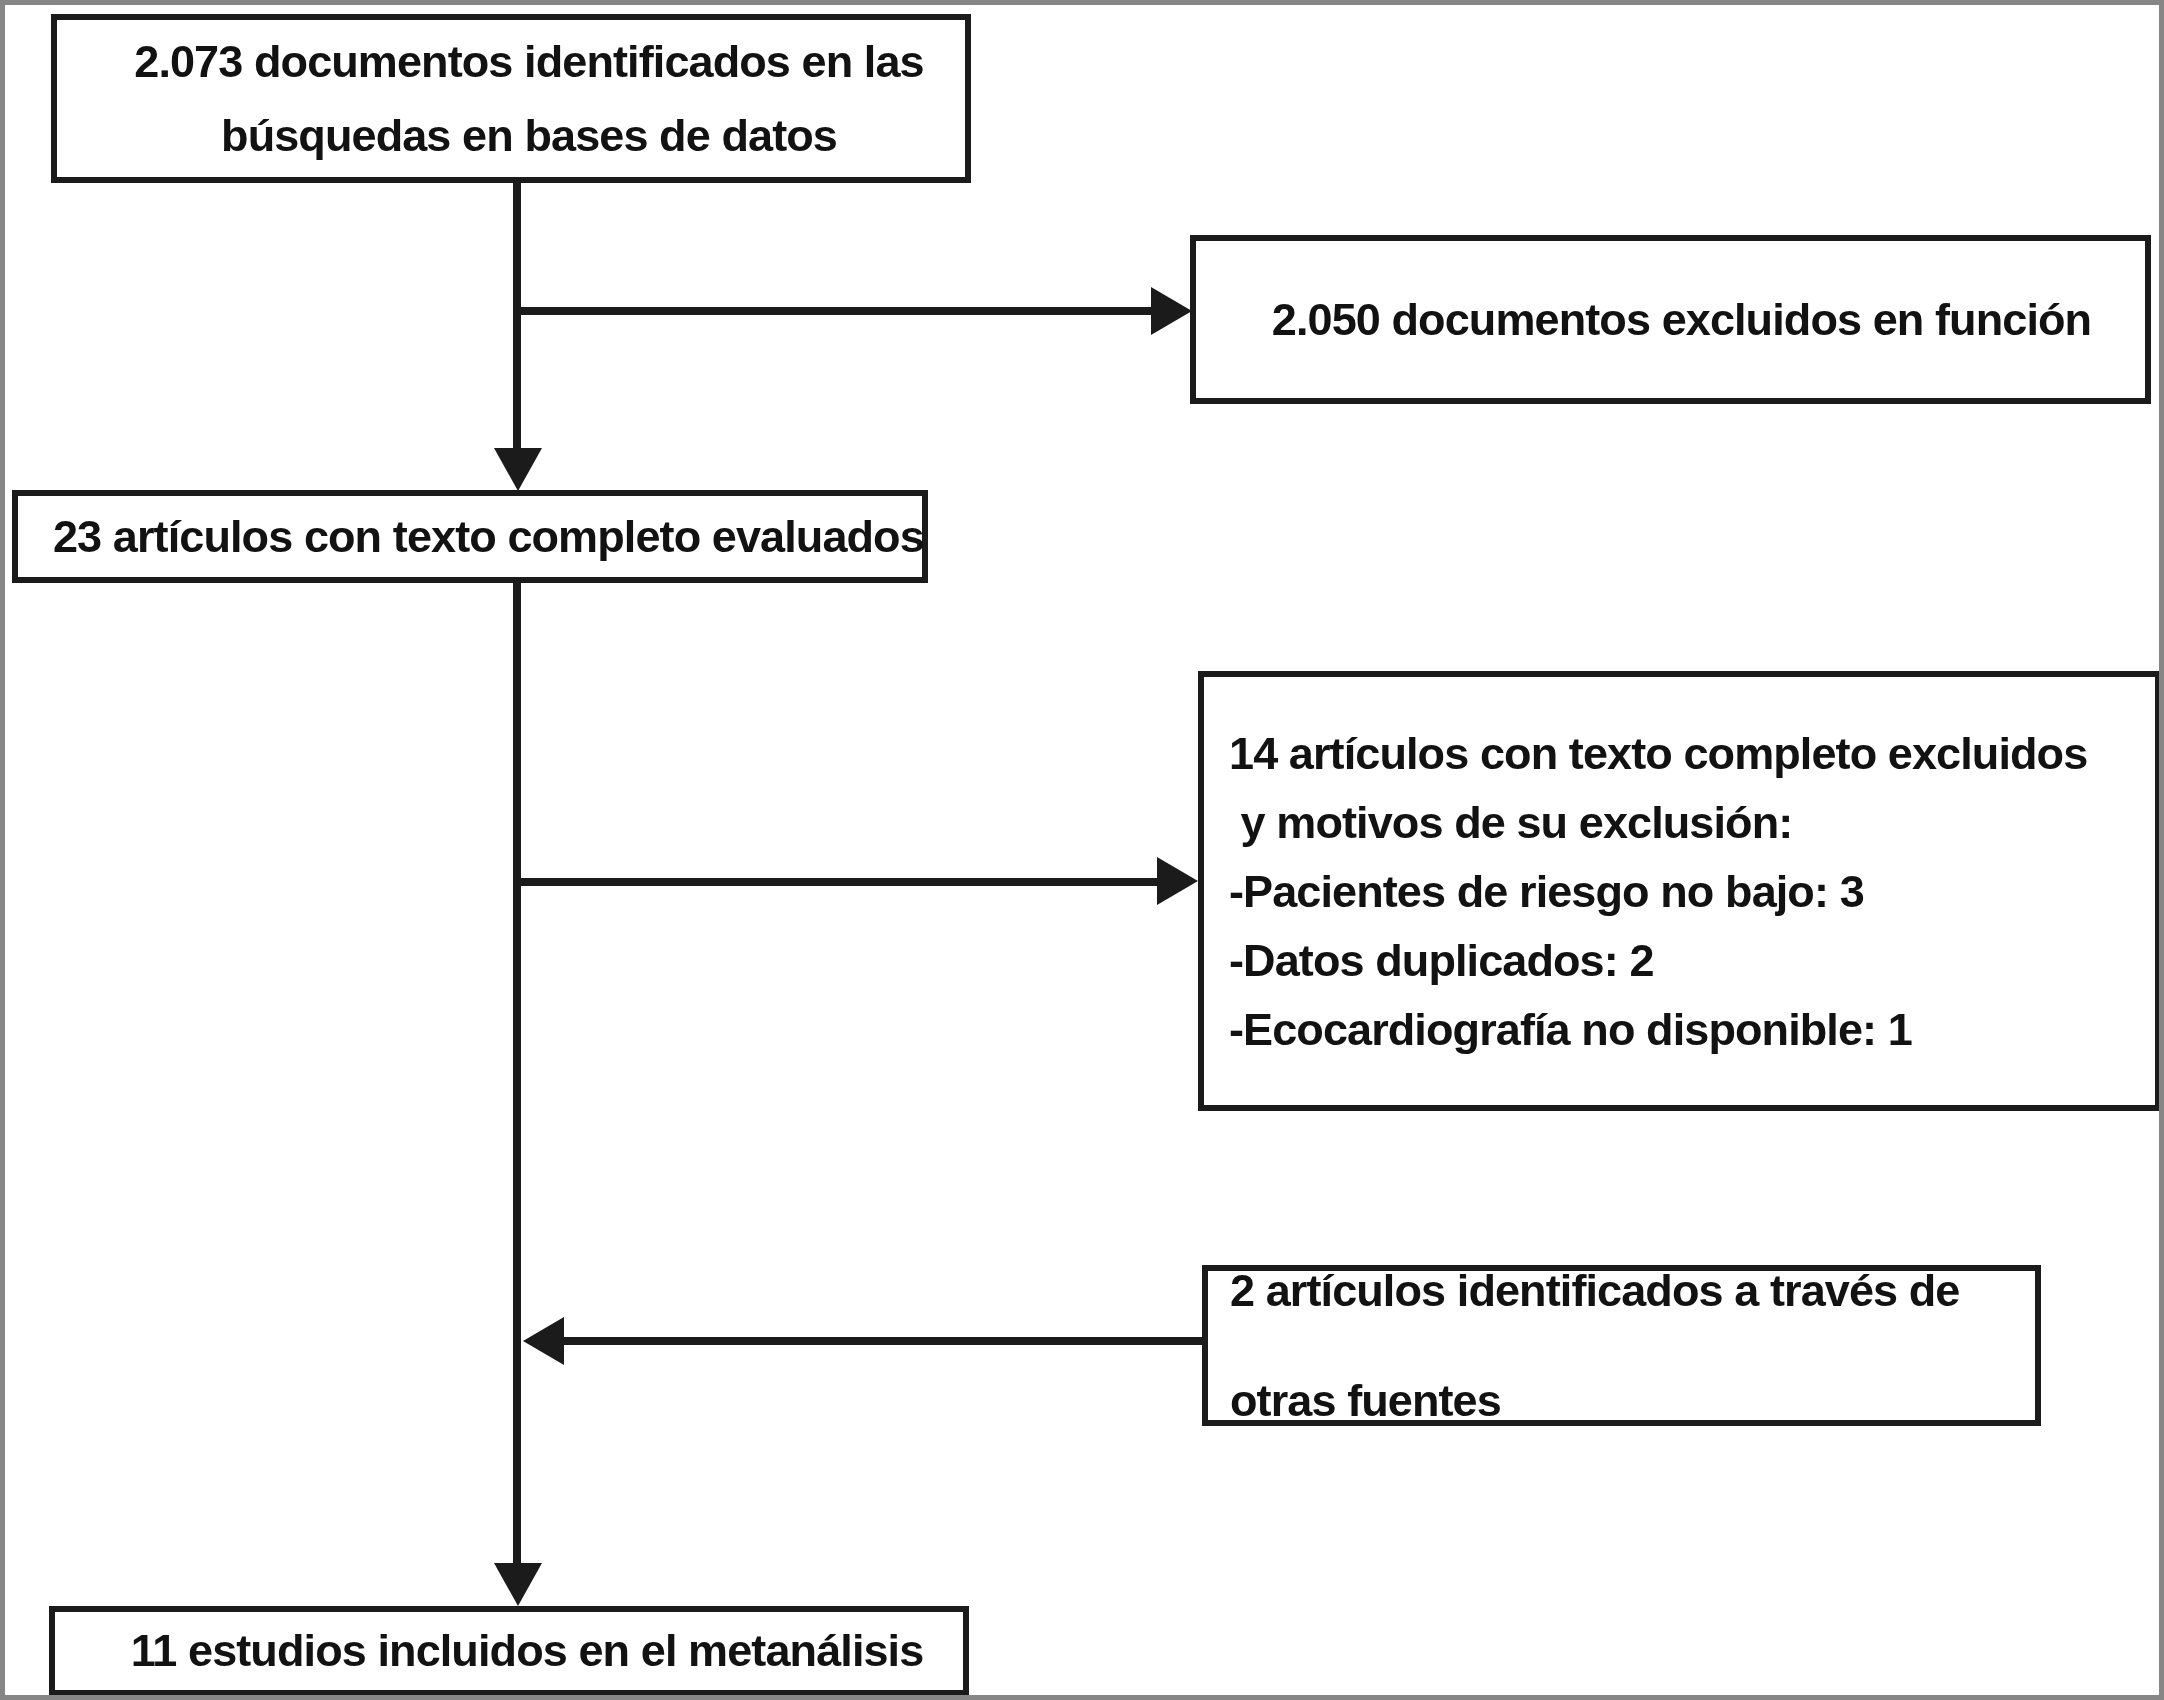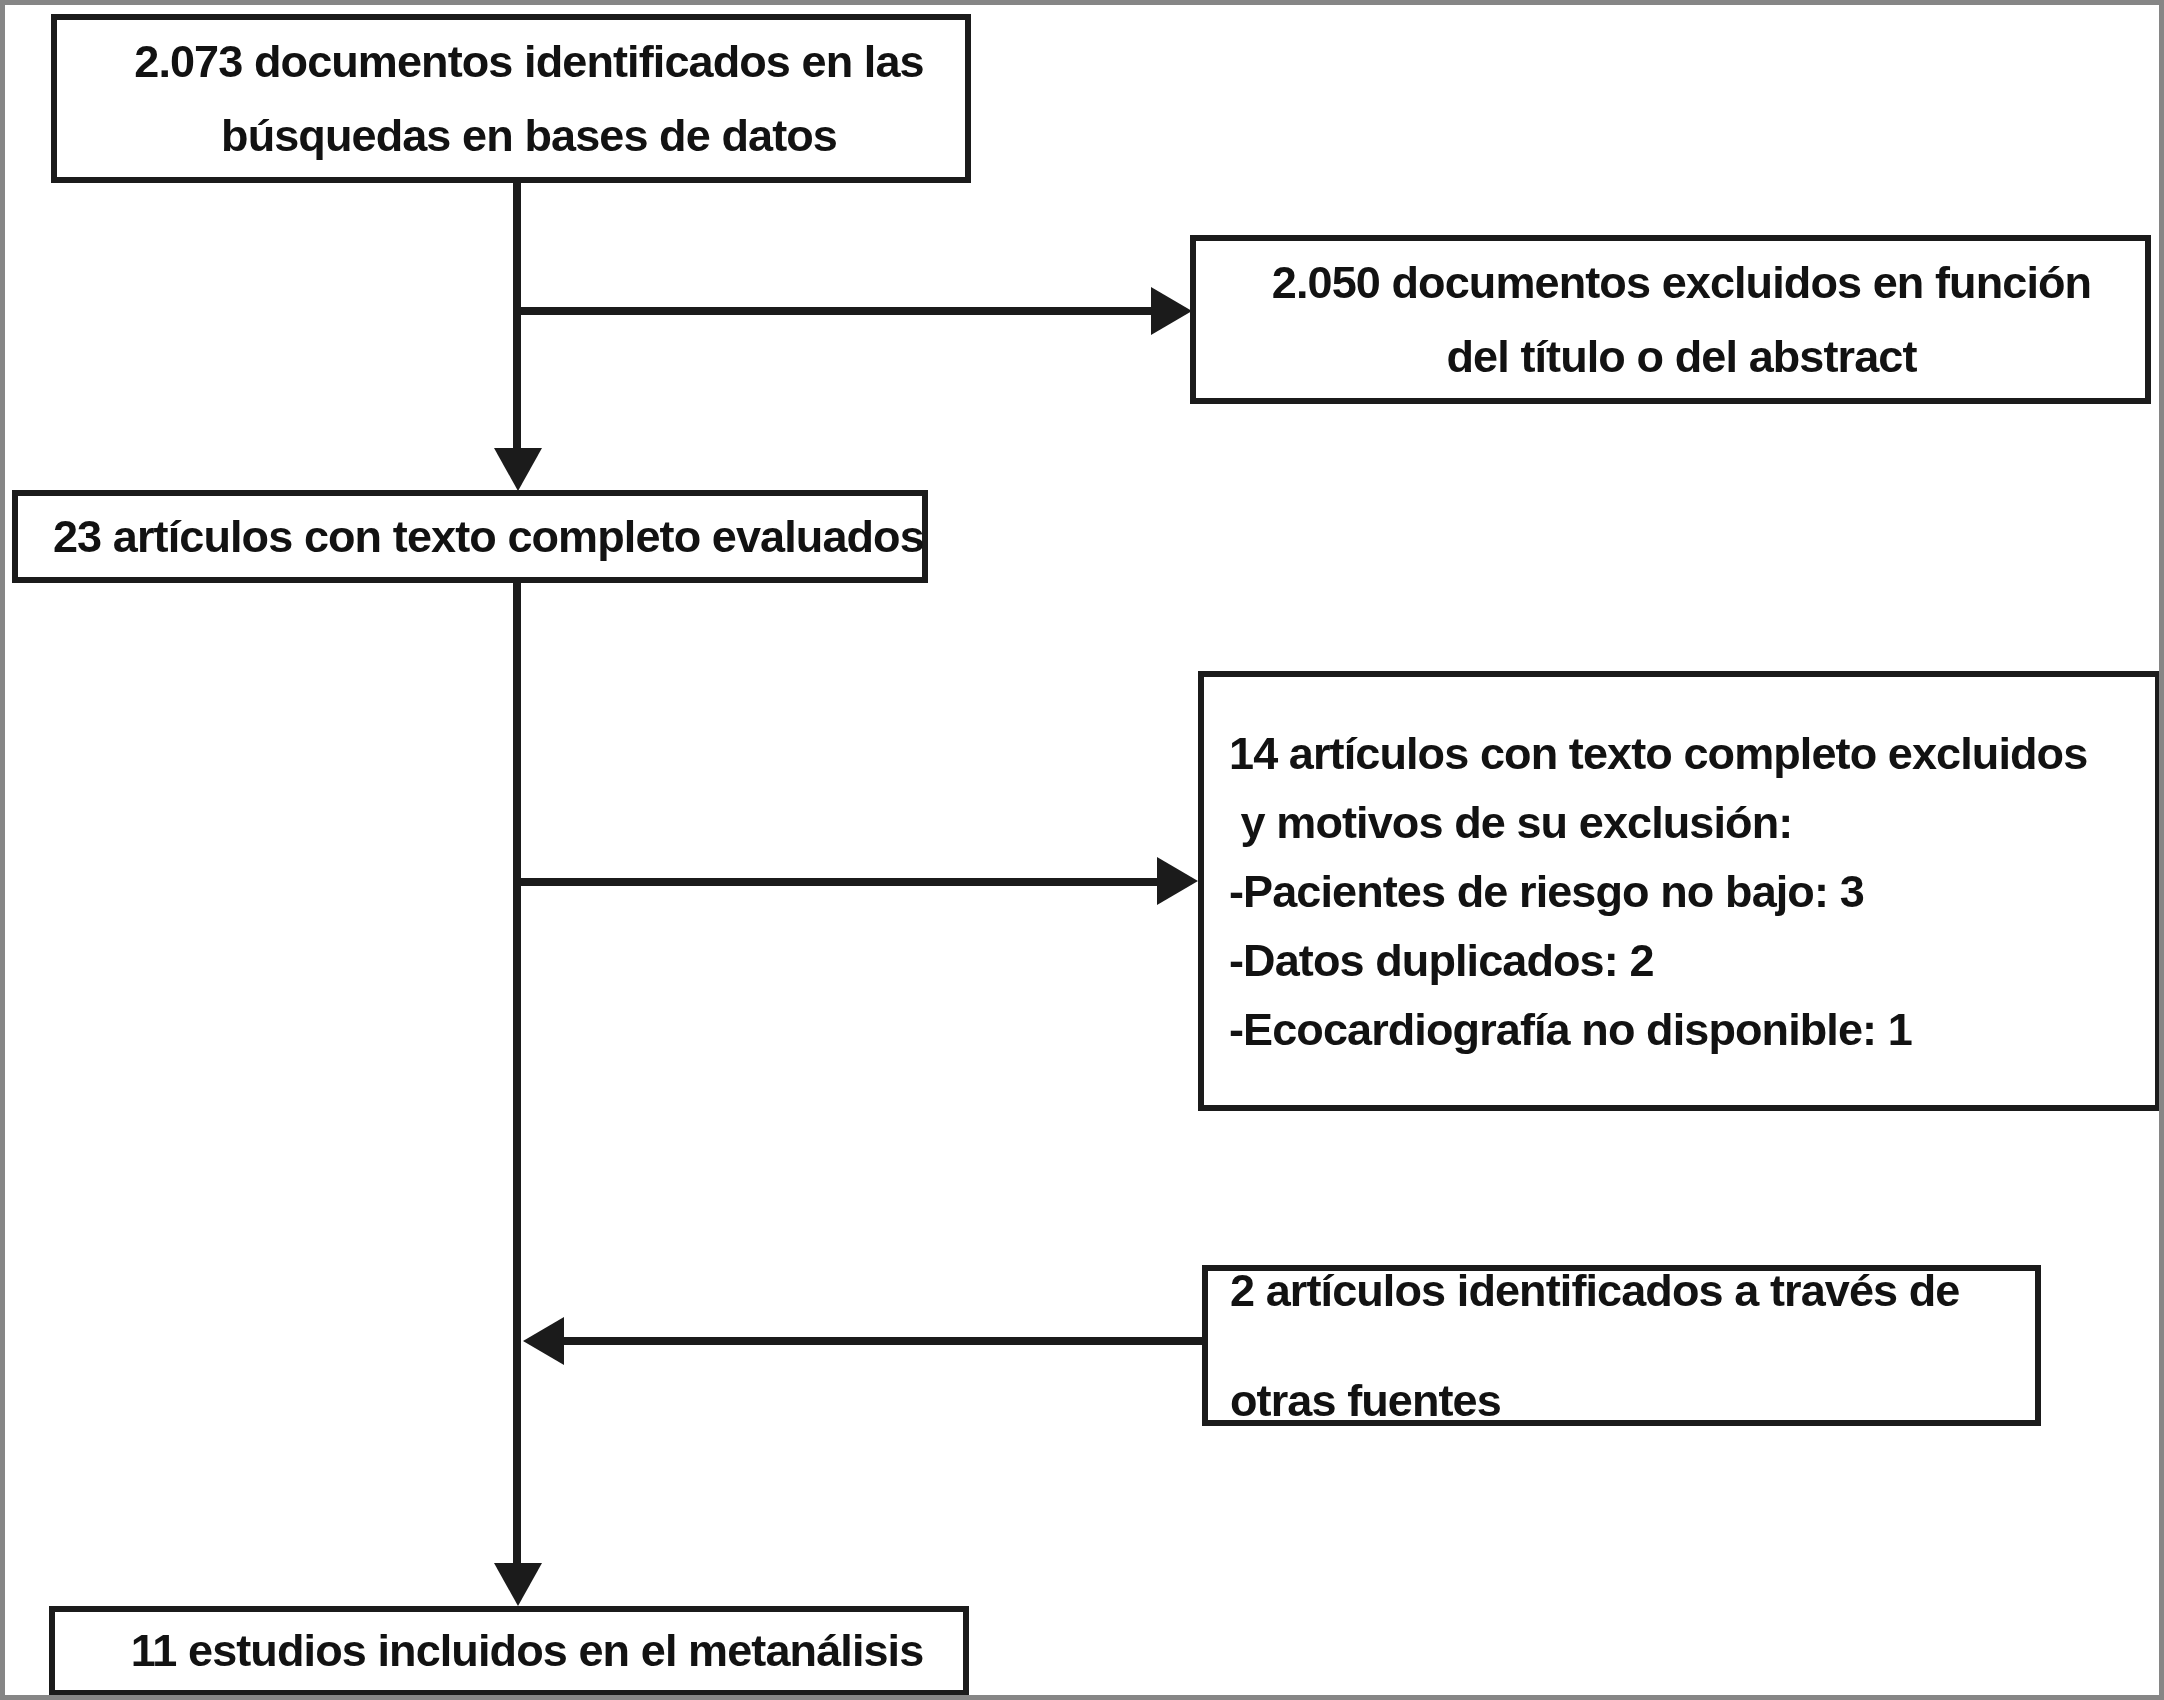--- a/index.html
+++ b/index.html
@@ -59,21 +59,20 @@
   </div>
 
   <div class="vline" style="left:508px;top:176px;width:8.3px;height:269px;"></div>
   <div class="ah down" style="left:489px;top:443px;"></div>
 
   <div class="hline" style="left:512px;top:302px;width:638px;height:8.3px;"></div>
   <div class="ah right" style="left:1146px;top:282px;"></div>
 
   <div class="fbox left" style="left:1185px;top:230px;width:961px;height:169px;padding-left:22px;align-items:center;">
     <span class="ln">2.050 documentos excluidos en función</span>
-    <span class="ln">del título o del abstract</span>
   </div>
 
   <div class="fbox center" style="left:7.4px;top:485px;width:916px;height:93px;">
     <span class="ln">23 artículos con texto completo evaluados</span>
   </div>
 
   <div class="vline" style="left:508px;top:578px;width:8.3px;height:982px;"></div>
   <div class="ah down" style="left:489px;top:1558px;"></div>
 
   <div class="hline" style="left:512px;top:873px;width:642px;height:8.3px;"></div>

